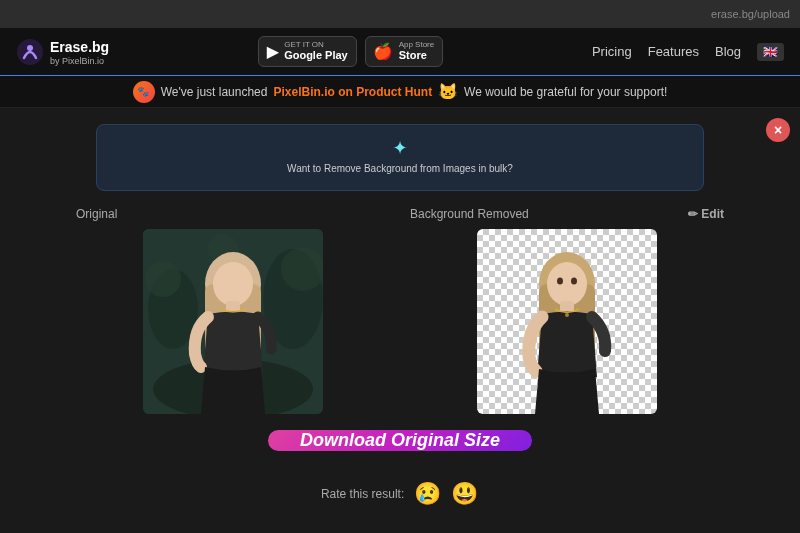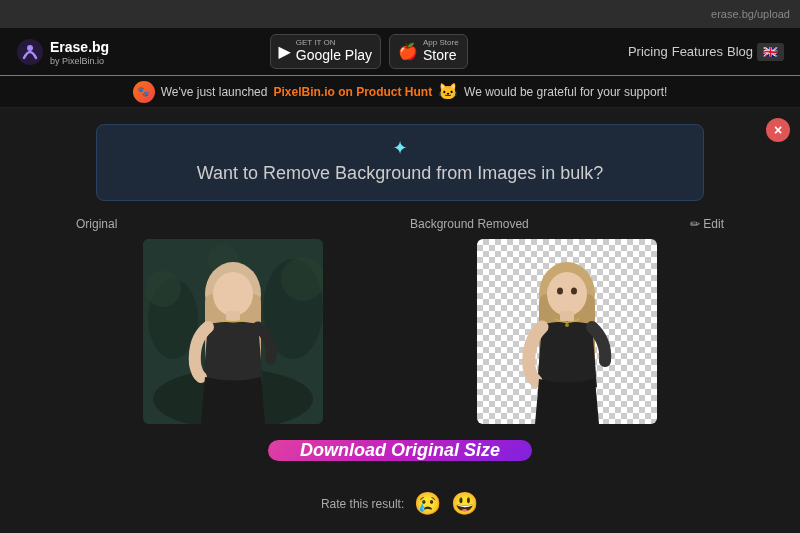--- a/index.html
+++ b/index.html
@@ -66,25 +66,25 @@
       border-radius: 6px;
       padding: 4px 8px;
       color: #fff;
       font-size: 10px;
       cursor: pointer;
     }
     .store-btn .store-icon {
       font-size: 16px;
     }
     .store-label-small { font-size: 8px; color: #aaa; display: block; line-height: 1; }
-    .store-label-big { font-size: 14px; font-weight: 400; display: block; line-height: 1.2; }
+    .store-label-big { font-size: 11px; font-weight: 700; display: block; line-height: 1.2; }
     .header-nav {
       display: flex;
       align-items: center;
-      gap: 4px;
+      gap: 16px;
     }
     .nav-item {
       color: #ccc;
       font-size: 13px;
       cursor: pointer;
     }
     .flag-btn {
       background: #333;
       border-radius: 3px;
       padding: 2px 6px;
@@ -139,21 +139,21 @@
       text-align: center;
       margin: 0 80px 16px;
       position: relative;
     }
     .early-banner .sparkle {
       color: #6ee7f7;
       font-size: 18px;
     }
     .early-banner p {
       color: #ccc;
-      font-size: 18px;
+      font-size: 10px;
       margin: 4px 0;
     }
     .early-link {
       color: #4fc3f7;
       font-size: 13px;
       font-weight: 500;
       cursor: pointer;
     }
 
     
@@ -189,20 +189,21 @@
       color: #aaa;
       font-size: 12px;
       margin-bottom: 8px;
     }
     .edit-label {
       color: #aaa;
       font-size: 12px;
       margin-bottom: 8px;
       text-align: right;
       cursor: pointer;
+      font-weight: bold;
     }
     .edit-label span { color: #aaa; }
 
     .img-original {
       width: 180px;
       height: 185px;
       border-radius: 6px;
       overflow: hidden;
       margin: 0 auto;
       background: #2a3540;

